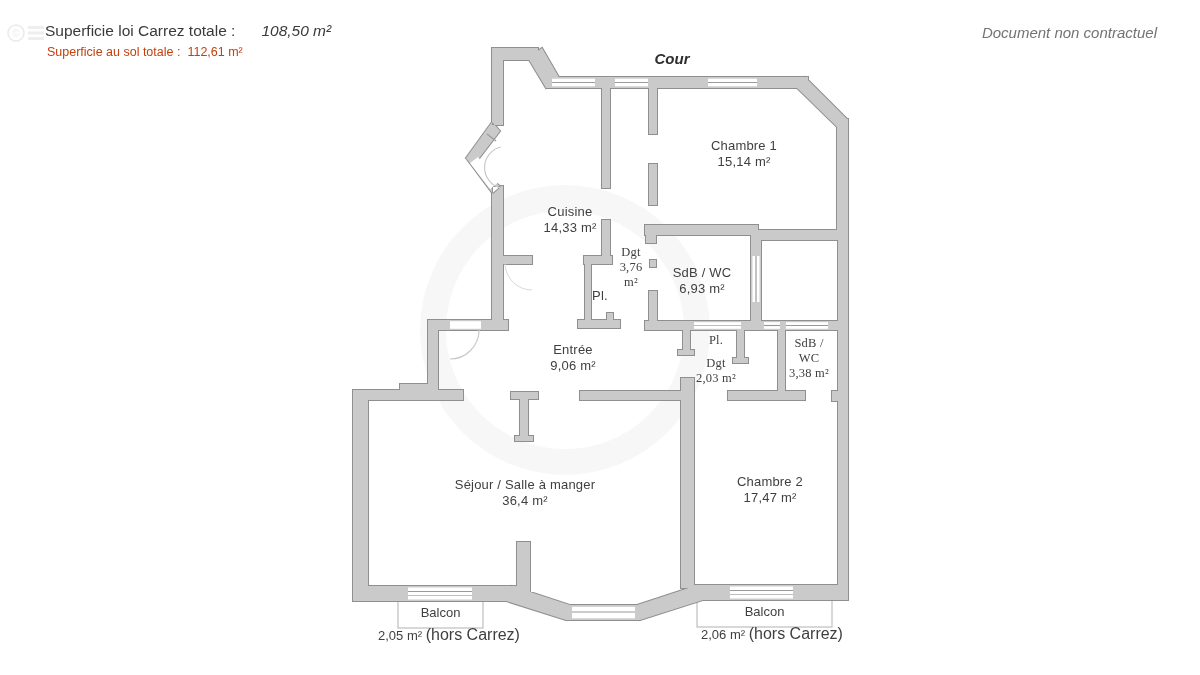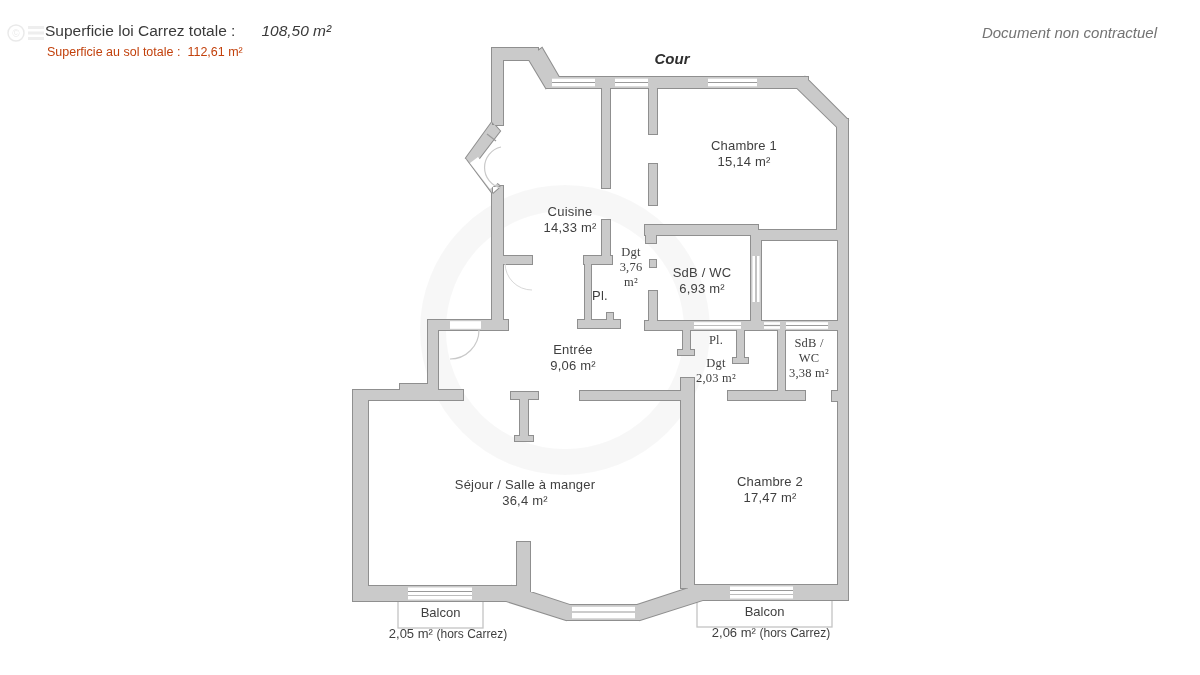--- a/index.html
+++ b/index.html
@@ -19,21 +19,21 @@
   .label.small{font-size:12.5px;line-height:15px;font-family:Liberation Serif, serif;}
   .hdr1{position:absolute;left:45px;top:22px;font-size:15.5px;color:#3a3a3a;white-space:nowrap;}
   .hdr1 .val{margin-left:26px;font-style:italic;}
   .hdr2{position:absolute;left:47px;top:45px;font-size:12.5px;color:#c2410c;white-space:nowrap;}
   .hdr2 .val{margin-left:7px;}
   .doc{position:absolute;right:43px;top:24px;font-size:15px;font-style:italic;color:#737373;white-space:nowrap;}
   .cour{position:absolute;left:632px;top:50px;width:80px;text-align:center;
         font-size:15px;font-style:italic;font-weight:700;color:#2e2e2e;}
   .balcon-name{position:absolute;text-align:center;font-size:13px;color:#3f3f3f;}
   .balcon-sub{position:absolute;text-align:center;font-size:13px;color:#3f3f3f;white-space:nowrap;}
-  .balcon-sub .note{font-size:12px;margin-top:28px;}
+  .balcon-sub .note{font-size:16px;margin-top:28px;}
 </style>
 </head>
 <body>
 
 <div id="stage">
 
   <svg id="plan-svg" viewBox="0 0 1200 675" width="1200" height="675">
 
     <defs>
       <path id="walls-shape" d="

